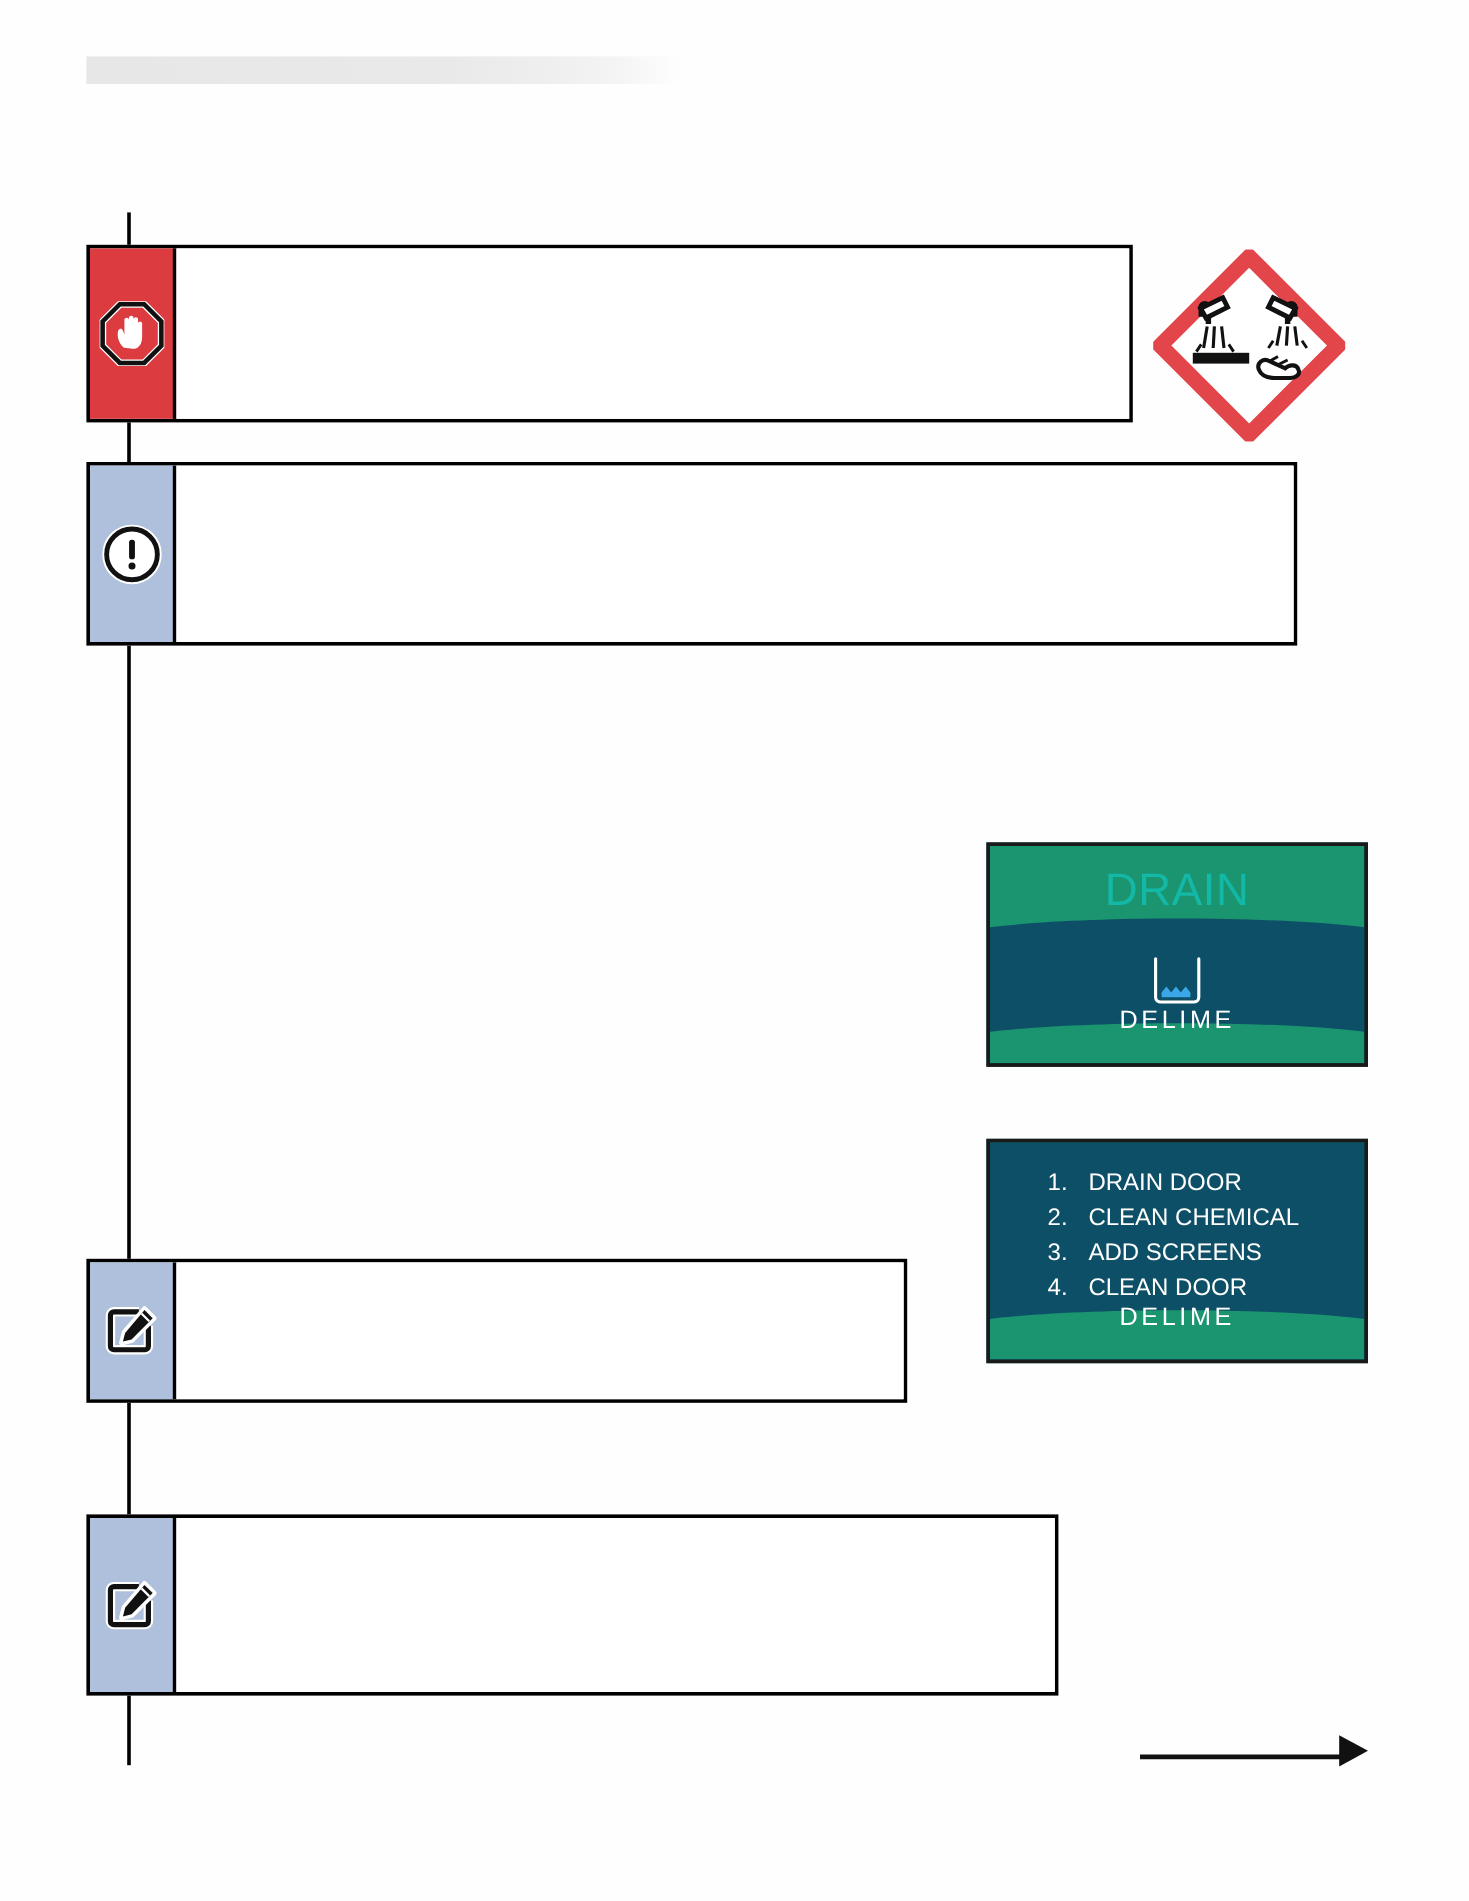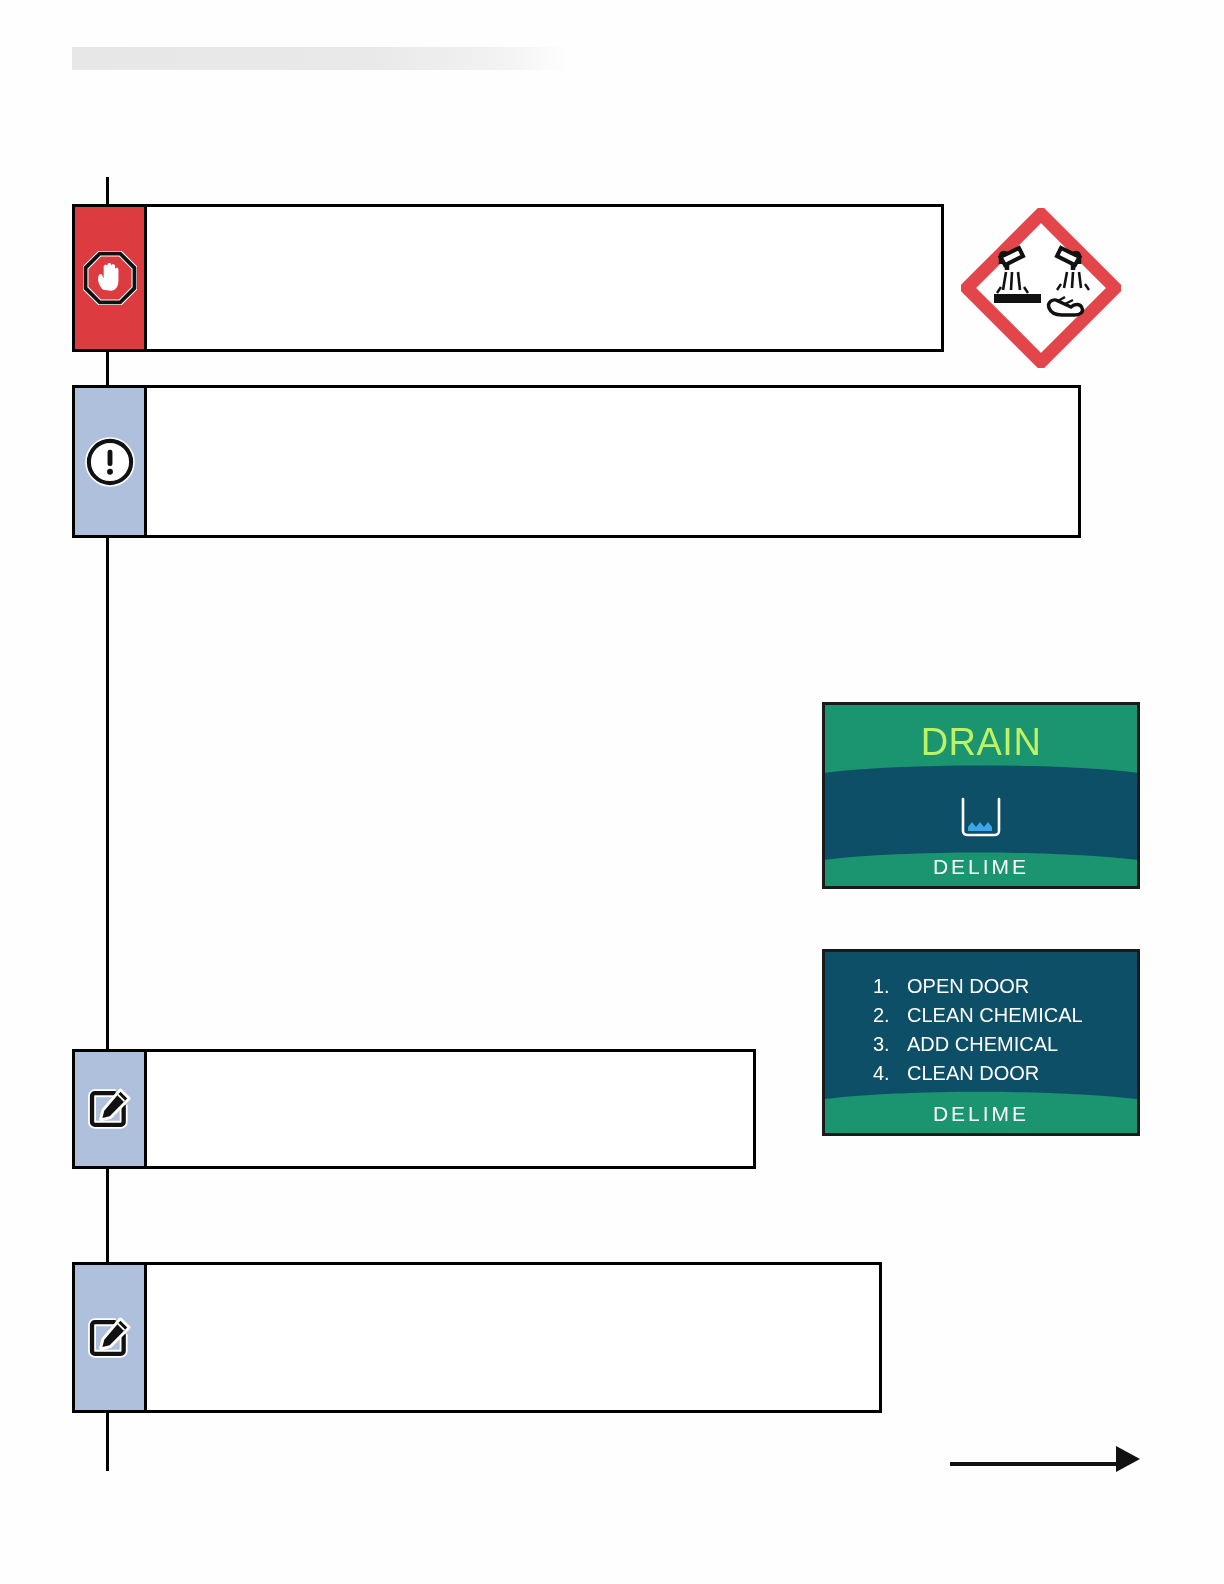--- a/index.html
+++ b/index.html
@@ -105,35 +105,35 @@
   .panel-steps { left: 822px; top: 949px;  width: 318px; height: 187px; }
 
   .panel-inner { position: relative; width: 100%; height: 100%; }
 
   .panel-svg { position:absolute; left:0; top:0; width:100%; height:100%; }
 
   .drain-title {
     position: absolute;
     left: 0; right: 0; top: 16px;
     text-align: center;
-    color: #bef264;
+    color: #14b8a6;
     font-size: 38px;
     font-weight: 400;
     letter-spacing: 0.5px;
     font-family: "Liberation Sans", sans-serif;
   }
   .drain-glyph {
     position: absolute;
     left: 50%; top: 92px;
     transform: translateX(-50%);
     width: 46px; height: 40px;
   }
   .panel-footer {
     position: absolute;
-    left: 0; right: 0; bottom: 7px;
+    left: 0; right: 0; bottom: 23px;
     text-align: center;
     color: #ffffff;
     font-size: 21px;
     letter-spacing: 3px;
     font-family: "Liberation Sans", sans-serif;
   }
 
   .steps-list {
     position: absolute;
     left: 48px; top: 20px;
@@ -245,29 +245,29 @@
 
   <div class="panel panel-steps">
     <div class="panel-inner">
       <svg class="panel-svg" viewBox="0 0 318 187" preserveAspectRatio="none">
         <rect x="0" y="0" width="318" height="187" fill="#1b9470"></rect>
         <path d="M0 0 L318 0 L318 152 C240 142 80 142 0 152 Z" fill="#0d4f66"></path>
       </svg>
       <ul class="steps-list">
         <li>
           <span class="num">1.</span>
-          <span>OPEN DOOR</span>
+          <span>DRAIN DOOR</span>
         </li>
         <li>
           <span class="num">2.</span>
           <span>CLEAN CHEMICAL</span>
         </li>
         <li>
           <span class="num">3.</span>
-          <span>ADD CHEMICAL</span>
+          <span>ADD SCREENS</span>
         </li>
         <li>
           <span class="num">4.</span>
           <span>CLEAN DOOR</span>
         </li>
       </ul>
       <div class="panel-footer">DELIME</div>
     </div>
   </div>
 

